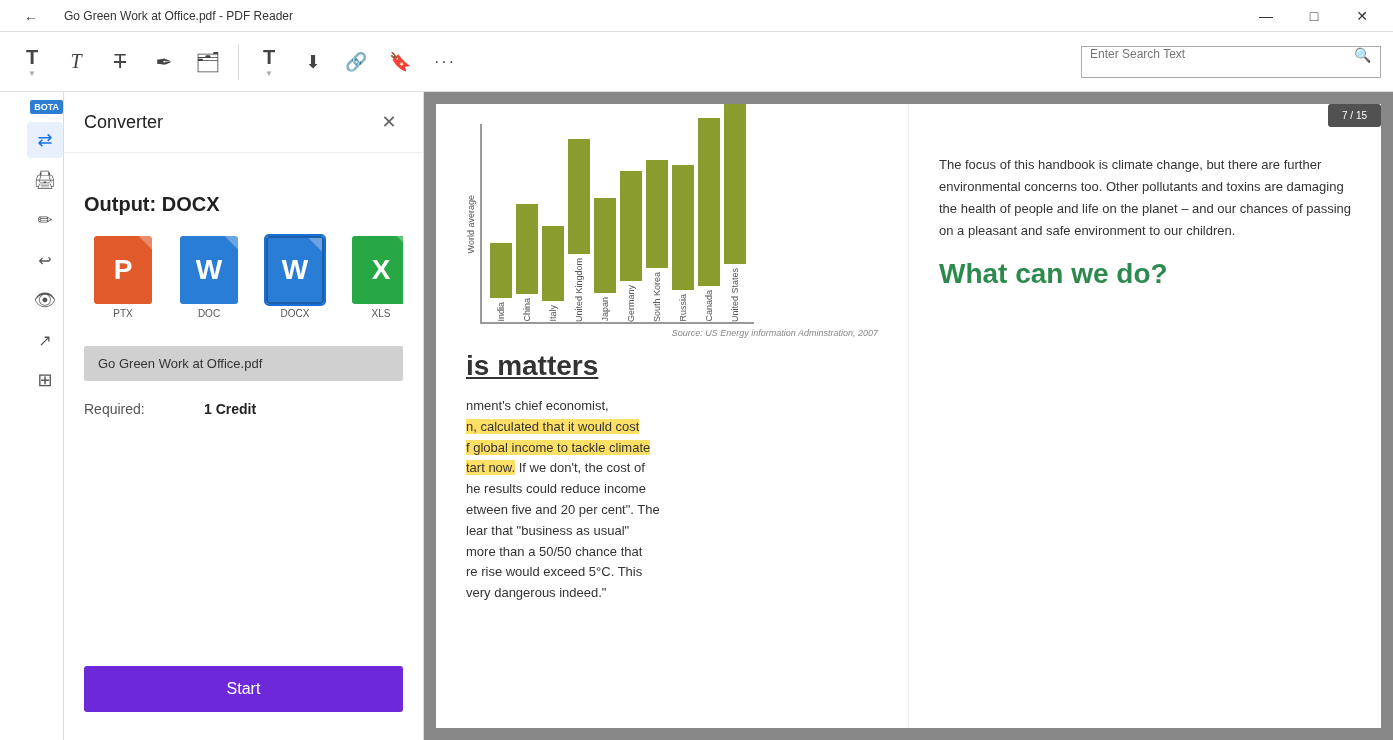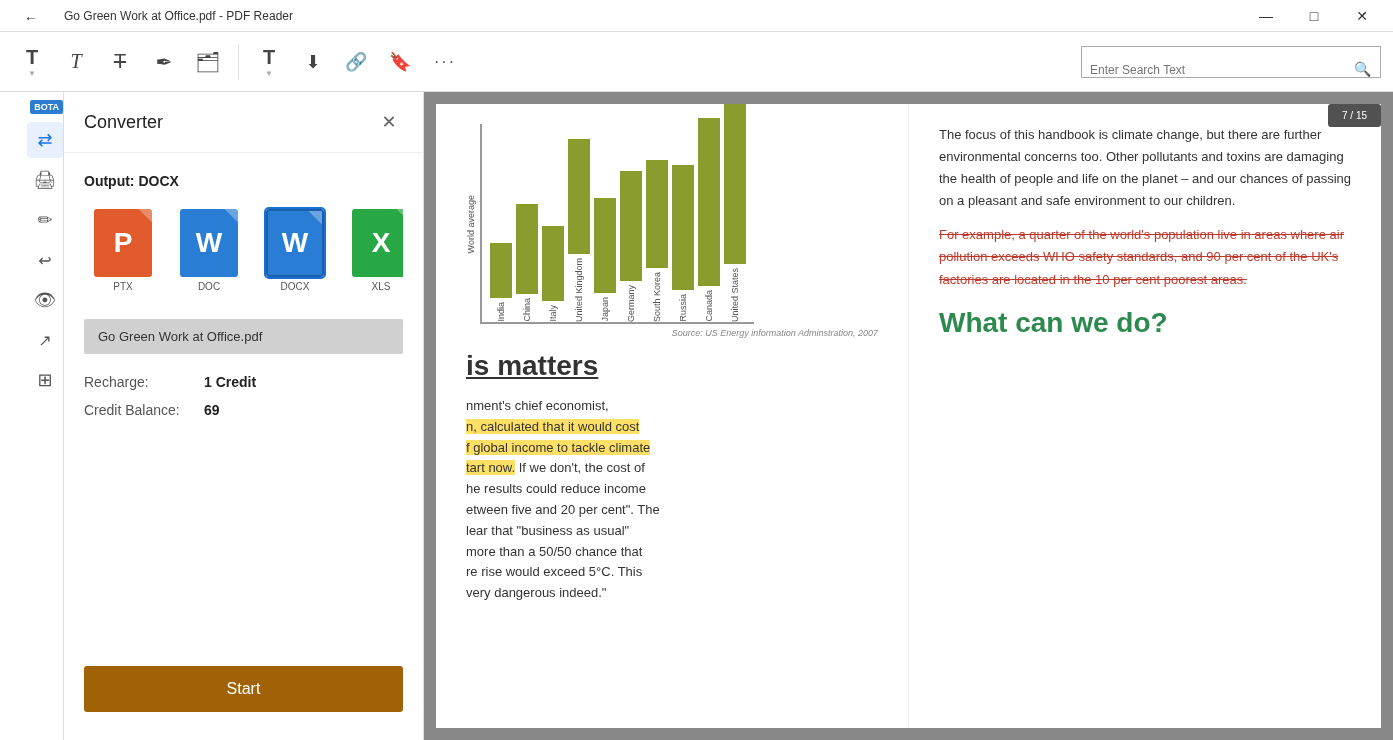--- a/index.html
+++ b/index.html
@@ -33,21 +33,21 @@
     .toolbar-btn {
       width: 40px; height: 50px;
       border: none; background: transparent; cursor: pointer;
       display: flex; flex-direction: column; align-items: center; justify-content: center;
       font-size: 18px; color: #444;
       border-radius: 3px;
     }
     .toolbar-divider { width: 1px; height: 36px; background: #ddd; margin: 0 6px; }
     .toolbar-spacer { flex: 1; }
     .search-box {
-      display: flex; align-items: flex-end;
+      display: flex; align-items: flex-start;
       border: 1px solid #aaa; background: #fff;
       width: 300px; height: 32px; padding: 0 8px;
     }
     .search-box input {
       border: none; outline: none; flex: 1; font-size: 12px; color: #999;
     }
 
     
     .main-area {
       display: flex; flex: 1; overflow: hidden;
@@ -92,21 +92,21 @@
       border-bottom: 1px solid #eee;
     }
     .converter-title { font-size: 18px; font-weight: 500; color: #222; }
     .converter-close {
       width: 28px; height: 28px; border: none; background: transparent;
       cursor: pointer; font-size: 18px; color: #666; display: flex; align-items: center; justify-content: center;
     }
     .converter-body { padding: 20px; flex: 1; }
 
     
-    .output-label { font-size: 14px; color: #555; margin-bottom: 16px; }
+    .output-label { font-size: 20px; color: #555; margin-bottom: 16px; margin-top: 20px; }
     .output-label span { font-weight: bold; color: #222; }
 
     
     .format-icons-row {
       display: flex; gap: 8px; overflow: hidden; margin-bottom: 24px;
     }
     .format-icon {
       width: 78px; height: 90px;
       border-radius: 4px;
       display: flex; flex-direction: column; align-items: center; justify-content: center;
@@ -148,21 +148,21 @@
     
     .info-row {
       display: flex; align-items: center; margin-bottom: 12px; font-size: 14px; color: #555;
     }
     .info-row .label { min-width: 120px; }
     .info-row .value { font-weight: 600; color: #222; }
 
     
     .start-btn {
       width: 100%; padding: 14px;
-      background: #a16207; color: #fff;
+      background: #6d28d9; color: #fff;
       border: none; border-radius: 3px; font-size: 16px;
       cursor: pointer; margin-bottom: 12px; text-align: center;
     }
 
     .recharge-link {
       color: #1a6fd4; font-size: 14px; cursor: pointer; text-decoration: none;
       display: block;
     }
 
     
@@ -217,21 +217,21 @@
 
     
     .section-title { font-size: 28px; font-weight: bold; color: #333; margin-bottom: 14px; text-decoration: underline; }
     .body-text { font-size: 13px; color: #333; line-height: 1.6; margin-bottom: 8px; }
     .highlight-yellow { background: #ffe066; }
 
     .strikethrough { text-decoration: line-through; color: #c0392b; }
 
     .green-heading { font-size: 28px; font-weight: bold; color: #2d8a4e; margin-top: 16px; }
 
-    .right-text { font-size: 13px; color: #333; line-height: 1.7; }
+    .right-text { font-size: 13px; color: #333; line-height: 1.7; margin-top: 30px; }
   </style>
 </head>
 <body>
 
 <div class="title-bar">
   <div class="title-bar-left">
     <button class="title-btn">←</button>
     <span class="title-bar-title">Go Green Work at Office.pdf - PDF Reader</span>
   </div>
   <div class="title-bar-controls">
@@ -329,26 +329,22 @@
             <span style="font-size:28px;font-weight:bold;color:#fff;">X</span>
           </div>
           <span class="file-label">XLS</span>
         </div>
 
       </div>
 
       <div class="filename-bar">Go Green Work at Office.pdf</div>
 
       <div class="info-row">
-        <span class="label">Recharge:</span>
+        <span class="label">Required:</span>
         <span class="value">1 Credit</span>
-      </div>
-      <div class="info-row">
-        <span class="label">Credit Balance:</span>
-        <span class="value">69</span>
       </div>
     </div>
 
     <div style="padding: 16px 20px;">
       <button class="start-btn">Start</button>
     </div>
   </div>
 
   <div class="pdf-area">
     <div class="pdf-page-indicator">
@@ -422,20 +418,17 @@
             lear that "business as usual"<br>
             more than a 50/50 chance that<br>
             re rise would exceed 5°C. This<br>
             very dangerous indeed."
           </p>
         </div>
       </div>
 
       <div class="pdf-right-col">
         <p class="right-text">The focus of this handbook is climate change, but there are further environmental concerns too. Other pollutants and toxins are damaging the health of people and life on the planet – and our chances of passing on a pleasant and safe environment to our children.</p>
-        <p class="right-text" style="margin-top:12px;">
-          <span class="strikethrough">For example, a quarter of the world's population live in areas where air pollution exceeds WHO safety standards, and 90 per cent of the UK's factories are located in the 10 per cent poorest areas.</span>
-        </p>
         <div class="green-heading">What can we do?</div>
       </div>
     </div>
   </div>
 </div>
 
 </body></html>

